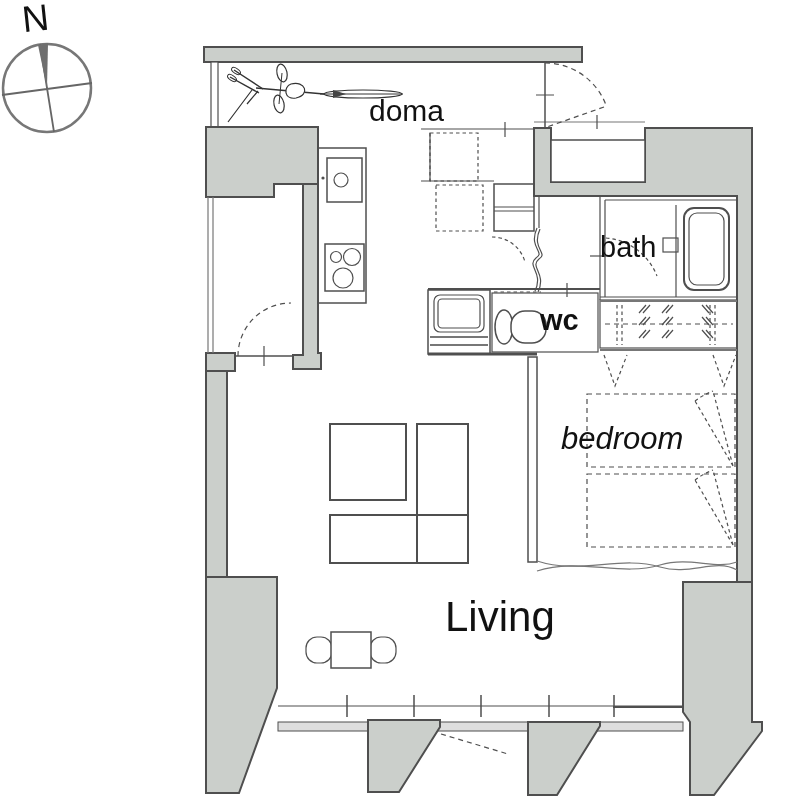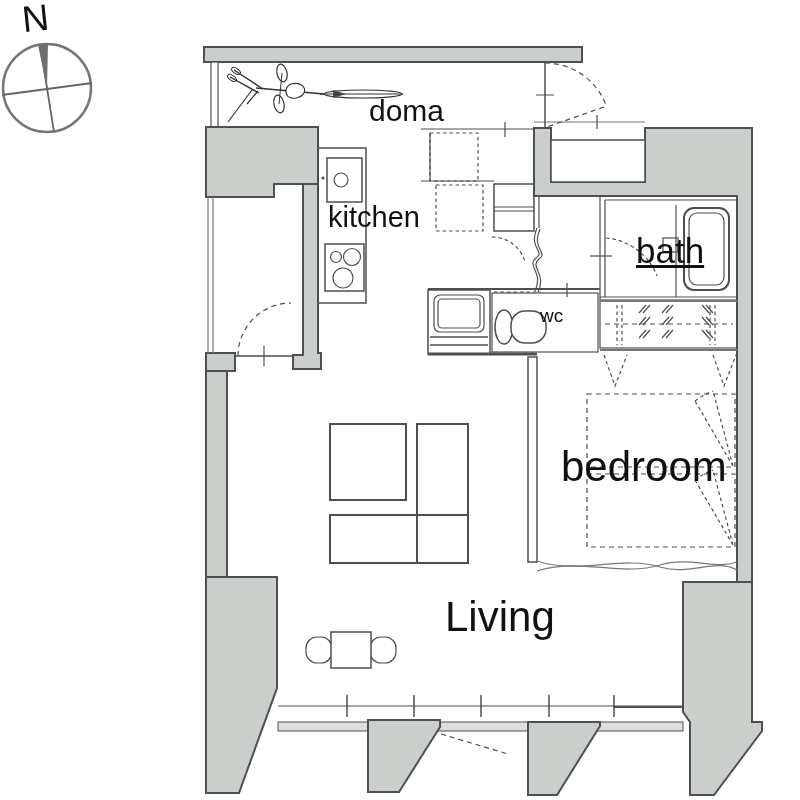--- a/index.html
+++ b/index.html
@@ -2,23 +2,23 @@
 <html style="--background: #ffffff; --wall-fill: #cbcfcb; --line: #4f4f4f; --thin-line: #777777; --text: #111111;"><head>
 <meta charset="utf-8">
 <style>
   html,body{margin:0;padding:0;background:#fff;}
   .canvas{position:relative;width:800px;height:800px;background:var(--background,#fff);overflow:hidden;}
   .plan-svg{position:absolute;left:0;top:0;}
   .lbl{position:absolute;font-family:"Liberation Sans",sans-serif;color:var(--text,#111);white-space:nowrap;line-height:1;}
   .lbl-doma{left:369px;top:96px;font-size:30px;}
   .lbl-kitchen{left:328px;top:203px;font-size:29px;}
   .lbl-balcony{left:193px;top:231px;font-size:30px;}
-  .lbl-bath{left:636px;top:233px;font-size:35px;text-decoration:underline;}
-  .lbl-wc{left:540px;top:306px;font-size:19px;}
-  .lbl-bedroom{left:561px;top:446px;font-size:42px;}
+  .lbl-bath{left:600px;top:233px;font-size:29px;}
+  .lbl-wc{left:540px;top:306px;font-size:29px;font-weight:bold;}
+  .lbl-bedroom{left:561px;top:423px;font-size:31px;font-style:italic;}
   .lbl-living{left:445px;top:596px;font-size:42px;}
   .lbl-north{left:22px;top:0px;font-size:37px;transform:rotate(-6deg);}
   
   .w{fill:var(--wall-fill,#cbcfcb);stroke:var(--line,#4f4f4f);stroke-width:2;stroke-linejoin:miter;}
   .s{stroke:var(--line,#4f4f4f);fill:none;stroke-width:1.5;}
   .s1{stroke-width:1.2;}
   .s2{stroke-width:2;}
   .s3{stroke-width:3;}
   .thin{stroke:var(--thin-line,#777);}
   .d{stroke-dasharray:5 4;}
@@ -160,18 +160,17 @@
 
     <g>
       <circle cx="47" cy="88" r="44" fill="none" stroke="#777" stroke-width="2.5"></circle>
       <path d="M2,95 L92,83 M40,44 L54,132" stroke="#666" stroke-width="1.8" fill="none"></path>
       <path d="M47,88 L38,45 L48,43 Z" fill="#6f6f6f"></path>
     </g>
   </svg>
 
   <div class="lbl lbl-north">N</div>
   <div class="lbl lbl-doma">doma</div>
-  <div class="lbl lbl-kitchen">kitchen</div>
   <div class="lbl lbl-bath">bath</div>
   <div class="lbl lbl-wc">wc</div>
   <div class="lbl lbl-bedroom">bedroom</div>
   <div class="lbl lbl-living">Living</div>
 </div>
 
 </body></html>

